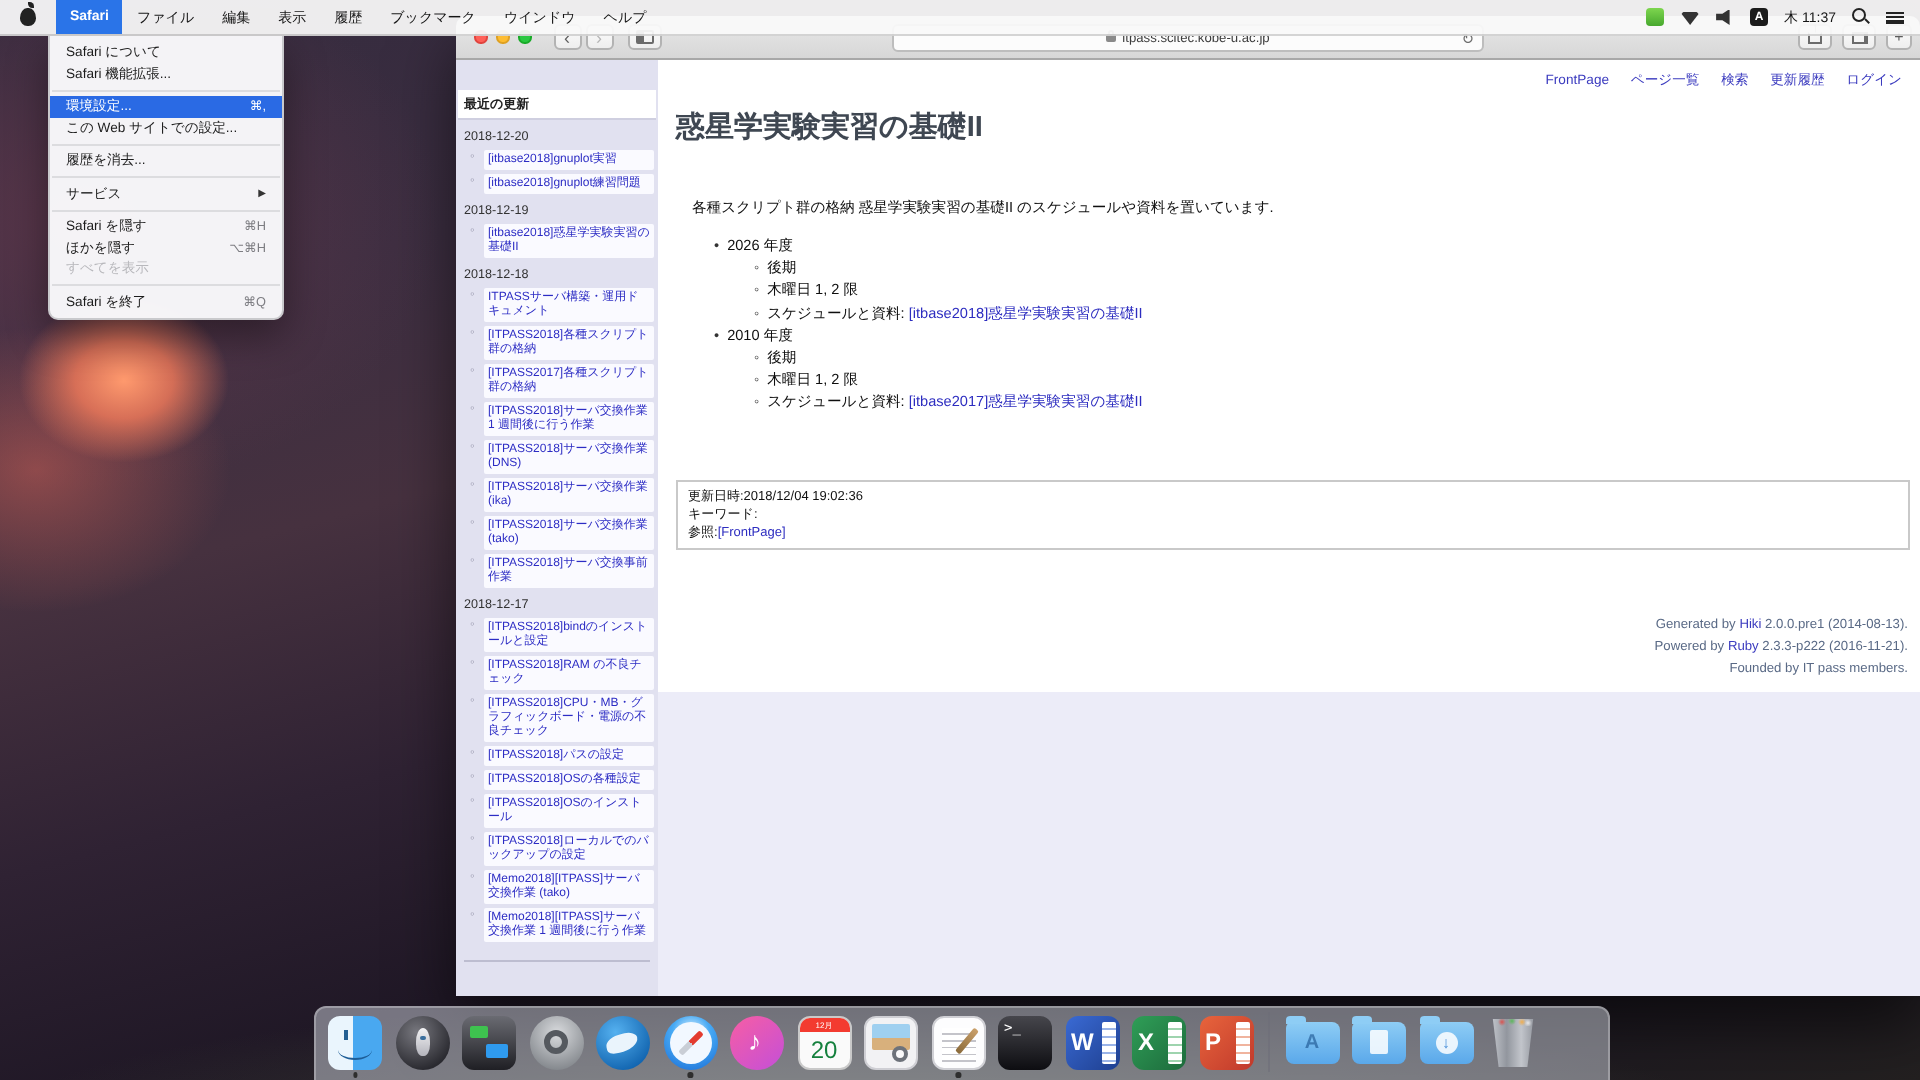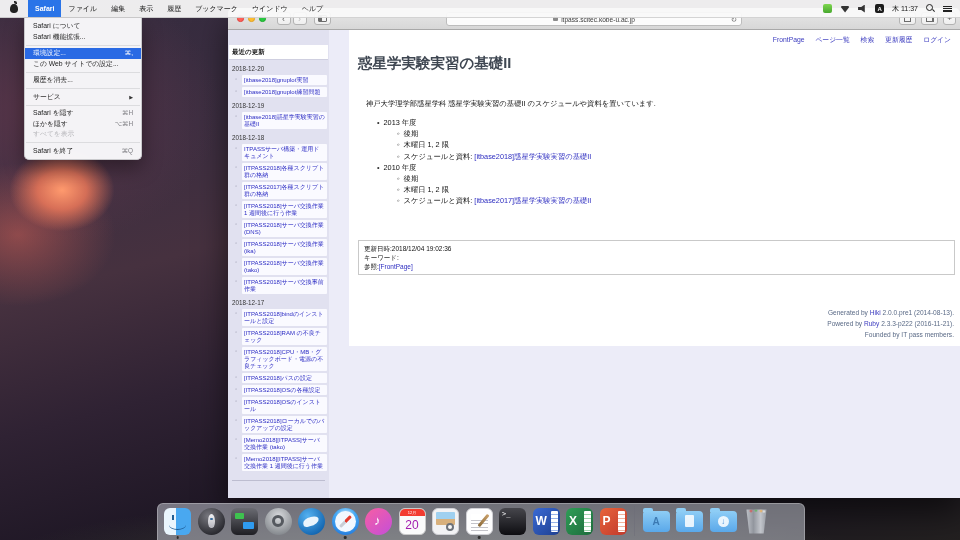--- a/index.html
+++ b/index.html
@@ -99,21 +99,21 @@
   .side{position:absolute;left:0;top:0;width:101px;bottom:0;background:#e1e1f0;
     overflow:hidden;box-sizing:border-box;padding:0 1px;}
   .side-title{margin-top:15px;background:#fff;font-weight:bold;font-size:6.5px;color:#222;
     padding:2.5px 3px;border-bottom:1px solid #cfcfe0;}
   .side-date{font-size:6.3px;color:#333;margin:5px 1px 3px 3px;}
   .side-item{position:relative;margin:0 1px 2px 13px;background:#fafaff;border-radius:1px;
     padding:1.5px 2px;font-size:6px;line-height:7px;color:#2c2cc4;word-break:break-all;}
   .side-item::before{content:"◦";position:absolute;left:-7px;top:0;color:#9a9aae;font-size:6.5px;}
   .side-hr{height:1px;background:#bdbdd0;margin:9px 3px 0;}
 
-  .main{position:absolute;left:101px;top:0;right:0;height:316px;background:#fff;margin-left:20px;}
+  .main{position:absolute;left:101px;top:0;right:0;height:316px;background:#fff;}
   .wnav{text-align:right;padding:5px 9px 0 0;font-size:6.8px;}
   .wnav span{margin-left:9px;color:#3b3bbf;}
   .wtitle{margin:9px 0 0 9px;font-size:14.5px;font-weight:bold;color:#3f4752;}
   .intro{margin:26px 0 0 17px;font-size:7.3px;color:#0f0f0f;}
   .ul{margin:10px 0 0 28px;font-size:7.3px;color:#0f0f0f;}
   .li{margin-bottom:3.6px;line-height:7.6px;}
   .li .b{color:#333;margin-right:4px;}
   .li2{margin-left:20px;}
   .wlink{color:#2d2dc0;}
   .metabox{margin:35px 5px 0 9px;border:1px solid #c9c9c9;background:#fff;
@@ -153,21 +153,21 @@
   .ic-safari{border-radius:50%;background:radial-gradient(circle at 50% 30%,#bfe3fb 0 10%,#47aaf5 40%,#1b6fd6 95%);}
   .ic-safari::before{content:"";position:absolute;inset:3px;background:#f2f8ff;border-radius:50%;}
   .ic-safari::after{content:"";position:absolute;left:12px;top:6px;width:3px;height:15px;
     background:linear-gradient(#e33b2f 0 50%,#c9ced6 50% 100%);transform:rotate(45deg);border-radius:1px;}
   .ic-itunes{border-radius:50%;background:linear-gradient(140deg,#f75ea4,#c44fd8);}
   .ic-itunes::after{content:"♪";position:absolute;left:9px;top:5px;color:#fff;font-size:13px;}
   .ic-cal{background:#fafafa;border:.5px solid #c9c9c9;}
   .cal-top{position:absolute;top:0;left:0;right:0;height:7px;background:#f33b30;
     border-radius:5px 5px 0 0;color:#fff;font-size:4px;text-align:center;line-height:7.5px;}
   .cal-day{position:absolute;top:7px;left:0;right:0;bottom:0;display:flex;align-items:center;
-    justify-content:center;font-size:12px;color:#a21caf;}
+    justify-content:center;font-size:12px;color:#15803d;}
   .ic-preview{background:#f2f2f4;border:.5px solid #cfcfd4;}
   .ic-preview::before{content:"";position:absolute;left:3px;top:3px;right:3px;height:13px;
     background:linear-gradient(#9fd0f0 0 55%,#d8b07c 55%);border-radius:1px;}
   .ic-preview::after{content:"";position:absolute;right:4px;bottom:3px;width:8px;height:8px;
     border:2px solid #6d727a;border-radius:50%;background:rgba(255,255,255,.55);box-sizing:border-box;}
   .ic-text{background:#fdfdfe;border:.5px solid #d0d0d5;}
   .ic-text::before{content:"";position:absolute;left:4px;right:4px;top:5px;height:17px;
     background:repeating-linear-gradient(#fff 0 2.6px,#c4c4ca 2.6px 3.4px);}
   .ic-text::after{content:"";position:absolute;left:15px;top:4px;width:3px;height:15px;
     background:linear-gradient(#caa06a,#8a6a3a);transform:rotate(40deg);border-radius:1px;}
@@ -345,24 +345,24 @@
 
     <div class="main">
       <div class="wnav">
         <span>FrontPage</span>
         <span>ページ一覧</span>
         <span>検索</span>
         <span>更新履歴</span>
         <span>ログイン</span>
       </div>
       <div class="wtitle">惑星学実験実習の基礎II</div>
-      <div class="intro">神戸大学理学部惑星学科 惑星学実験実習の基礎II のスケジュールや資料を置いています.</div>
+      <div class="intro">各種スクリプト群の格納 惑星学実験実習の基礎II のスケジュールや資料を置いています.</div>
 
       <div class="ul">
-        <div class="li"><span class="b">•</span><span>2013 年度</span></div>
+        <div class="li"><span class="b">•</span><span>2026 年度</span></div>
         <div class="li li2"><span class="b">◦</span><span>後期</span></div>
         <div class="li li2"><span class="b">◦</span><span>木曜日 1, 2 限</span></div>
         <div class="li li2"><span class="b">◦</span><span>スケジュールと資料: </span><span class="wlink">[itbase2018]惑星学実験実習の基礎II</span></div>
         <div class="li"><span class="b">•</span><span>2010 年度</span></div>
         <div class="li li2"><span class="b">◦</span><span>後期</span></div>
         <div class="li li2"><span class="b">◦</span><span>木曜日 1, 2 限</span></div>
         <div class="li li2"><span class="b">◦</span><span>スケジュールと資料: </span><span class="wlink">[itbase2017]惑星学実験実習の基礎II</span></div>
       </div>
 
       <div class="metabox">

